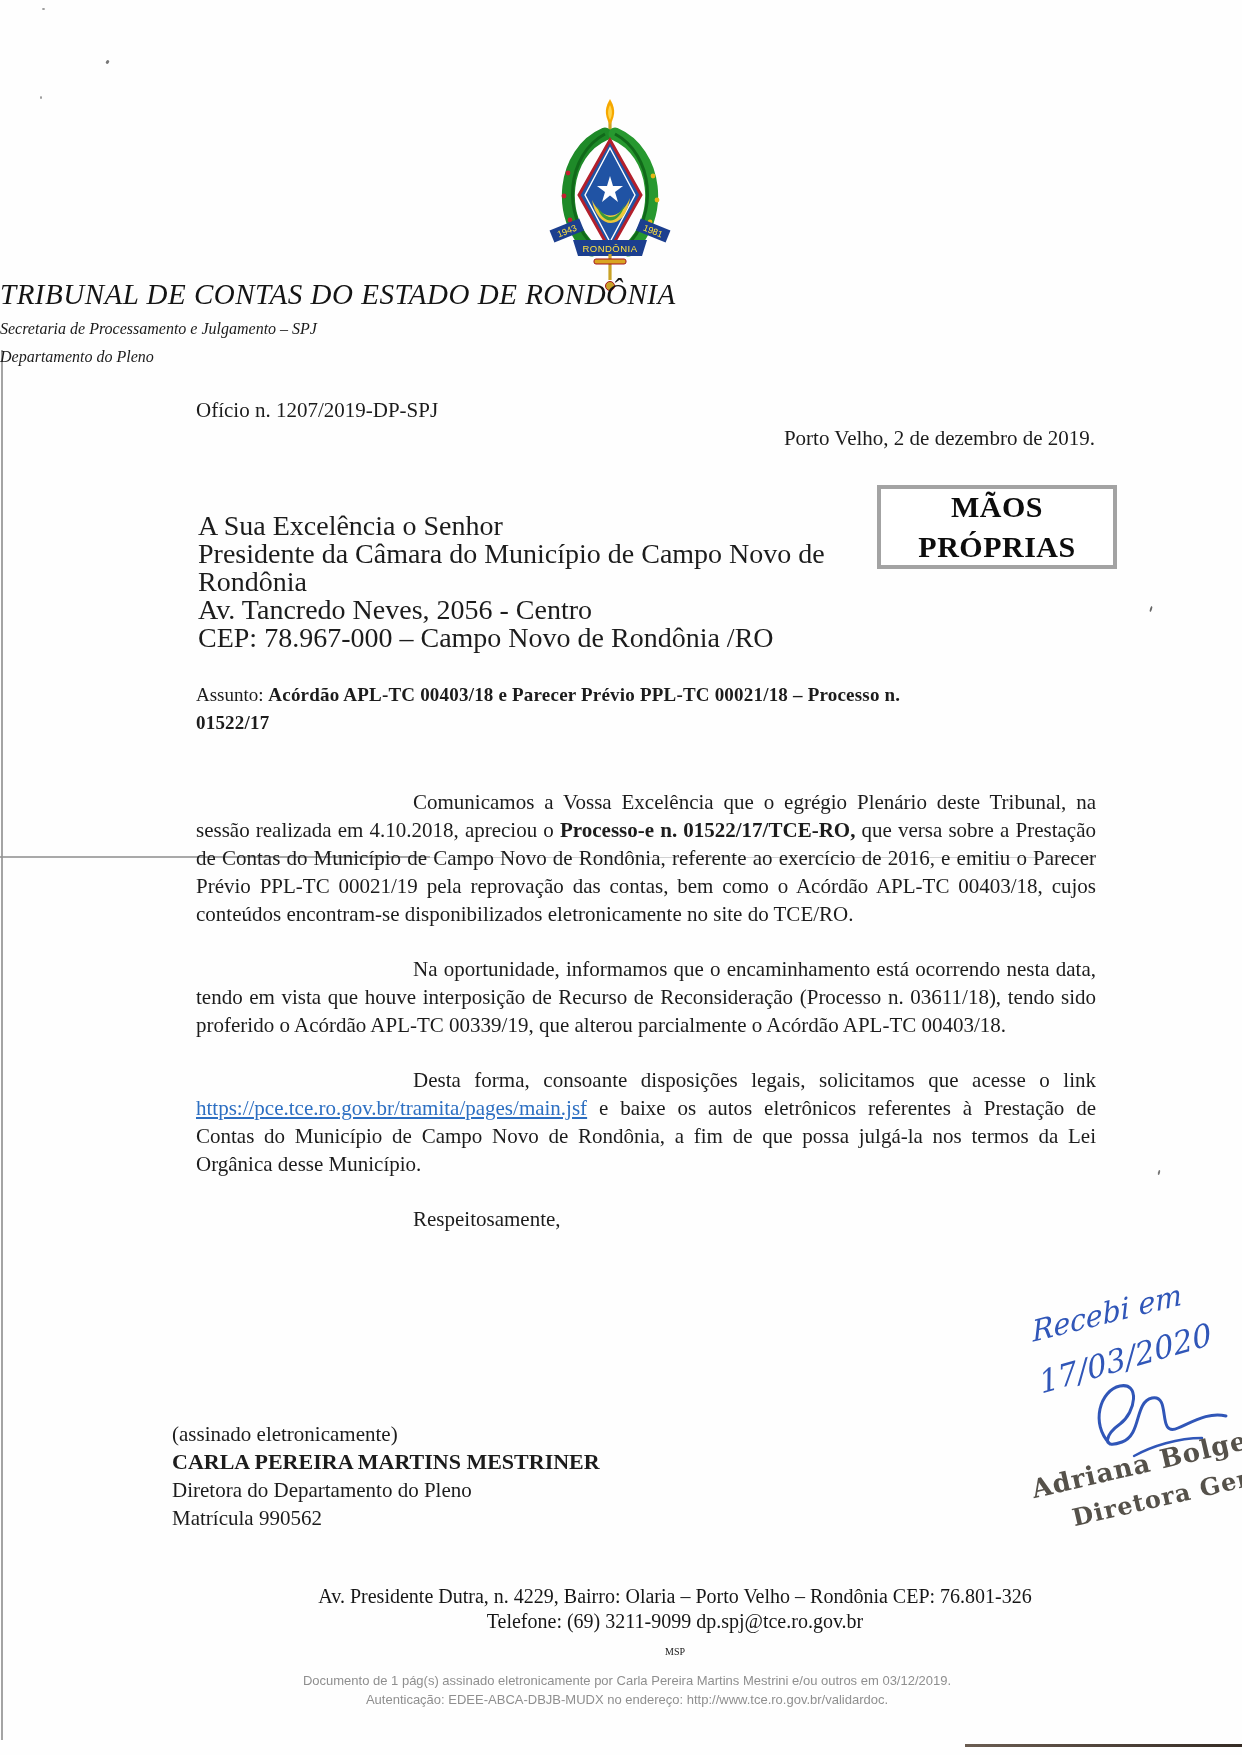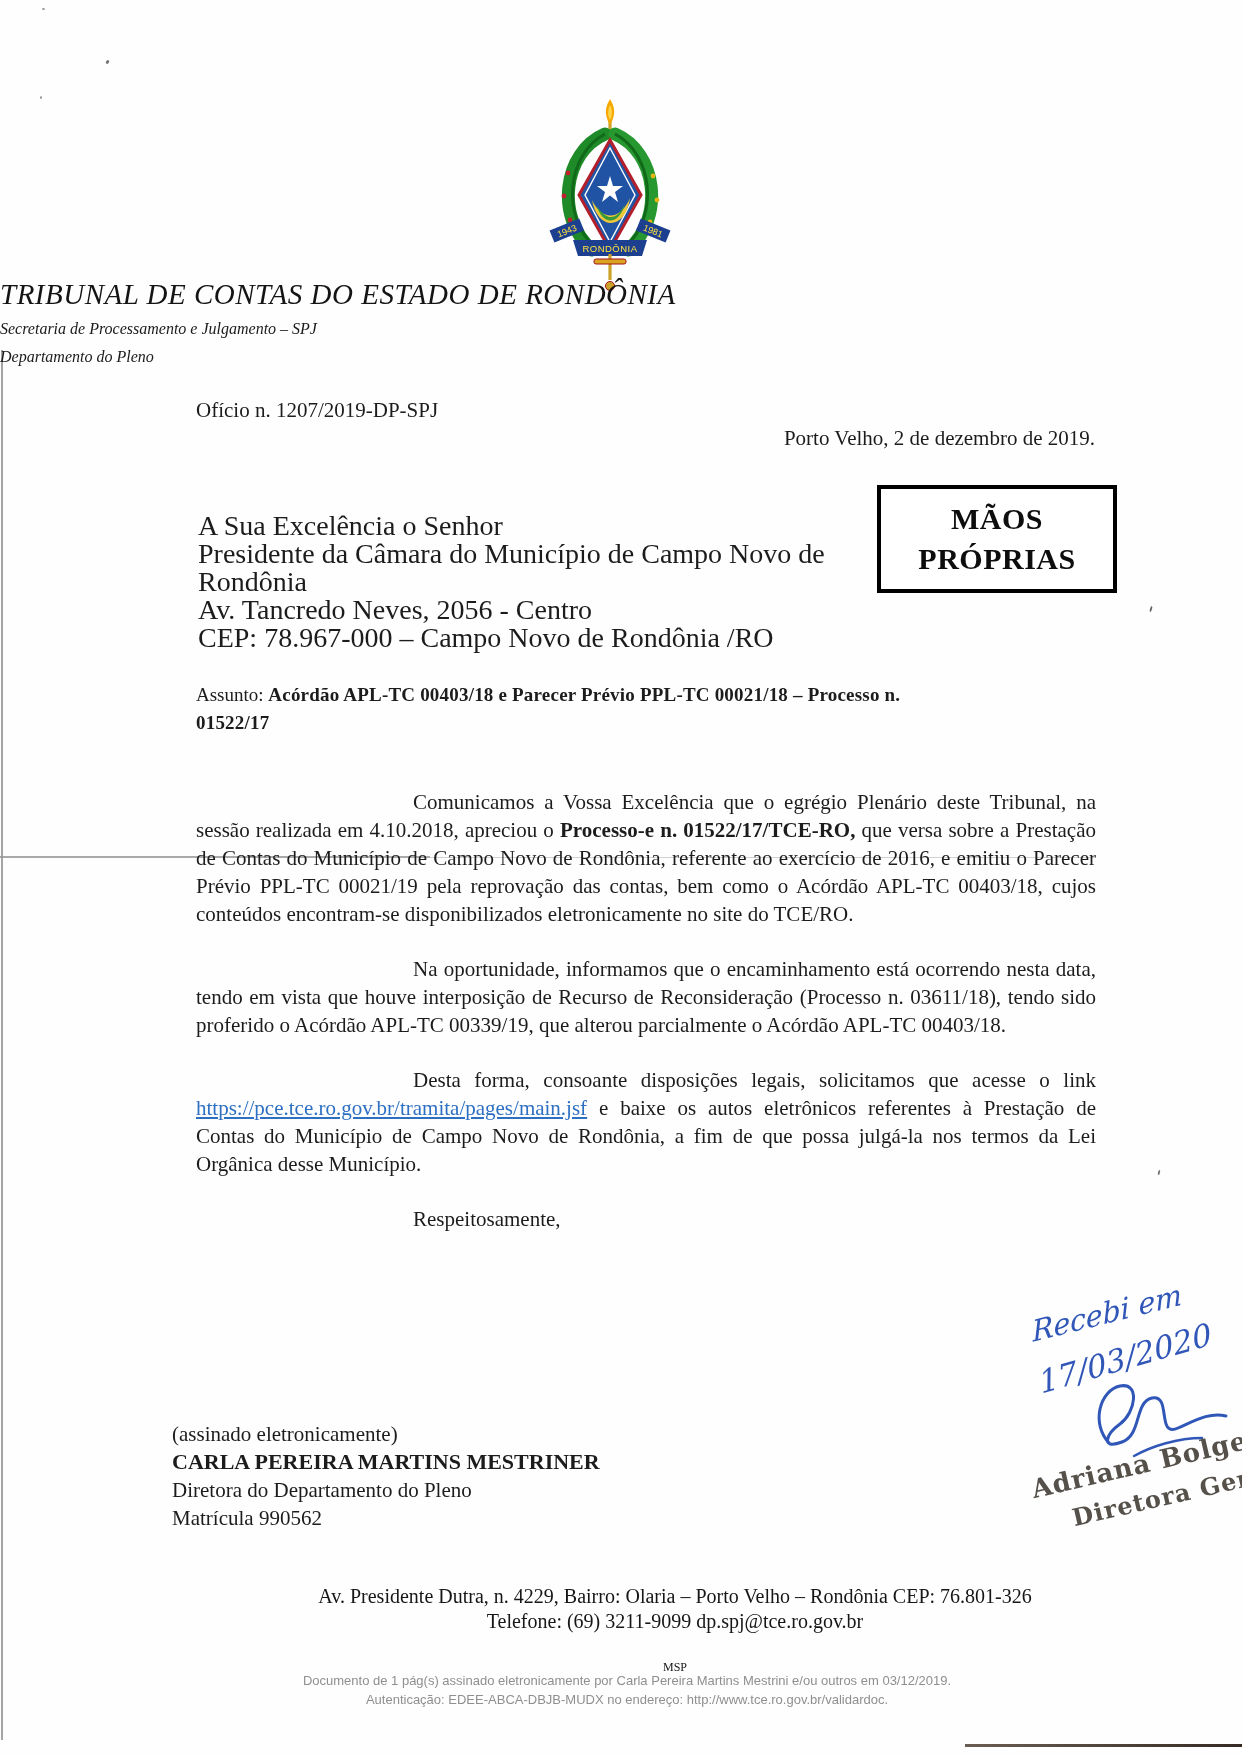--- a/index.html
+++ b/index.html
@@ -20,22 +20,22 @@
   .org-sub{position:absolute;left:0;width:1212px;font-style:italic;font-size:16px;color:#1a1a1a;}
   .org-sub1{top:320px;}
   .org-sub2{top:348px;}
   
   .oficio{position:absolute;left:196px;top:398px;font-size:21px;}
   .place-date{position:absolute;left:196px;top:426px;width:899px;text-align:right;font-size:21px;}
   
   .recipient{position:absolute;left:198px;top:512px;width:660px;font-size:28px;line-height:28px;}
   
   .hand-box{
-    position:absolute;left:877px;top:485px;width:240px;height:108px;
-    border:4px solid #000000;box-sizing:border-box;
+    position:absolute;left:877px;top:485px;width:240px;height:84px;
+    border:4px solid #a3a3a3;box-sizing:border-box;
     display:flex;flex-direction:column;align-items:center;justify-content:center;
     font-weight:bold;font-size:30px;line-height:40px;letter-spacing:.5px;color:#0d0d0d;
     background:#fff;
   }
   
   .subject{position:absolute;left:196px;top:681px;width:900px;font-size:19px;line-height:28px;}
   .subject b{letter-spacing:.2px;}
   
   .bodytext{position:absolute;left:196px;top:788px;width:900px;font-size:21px;line-height:28px;}
   .para{margin:0 0 0 0;text-indent:217px;text-align:justify;}
@@ -48,21 +48,21 @@
   
   .hw{position:absolute;color:#3056b8;font-family:"DejaVu Serif",serif;font-style:italic;white-space:nowrap;}
   .hw-recebi{left:1030px;top:1296px;font-size:29px;transform:rotate(-14deg) skewX(-10deg);}
   .hw-date{left:1036px;top:1340px;font-size:31px;transform:rotate(-16deg) skewX(-6deg);}
   .hw-sig{position:absolute;left:1082px;top:1372px;width:150px;height:100px;}
   .stamp{position:absolute;color:#55514a;font-family:"DejaVu Serif",serif;white-space:nowrap;font-weight:600;}
   .stamp1{left:1028px;top:1440px;font-size:26px;transform:rotate(-13deg);letter-spacing:1px;}
   .stamp2{left:1070px;top:1480px;font-size:24px;transform:rotate(-13deg);letter-spacing:1px;}
   
   .footer-block{position:absolute;left:108px;top:1584px;width:1134px;text-align:center;font-size:20px;line-height:25px;color:#161616;}
-  .footer-initials{font-size:12px;margin-top:21px;}
+  .footer-initials{font-size:10px;margin-top:5px;}
   .auth-block{position:absolute;left:0;top:1671px;width:1254px;text-align:center;
     font-family:"Liberation Sans","DejaVu Sans",sans-serif;font-size:13px;line-height:19px;color:#8f8f8f;}
   
   .art{position:absolute;}
   .edge-line-left{left:1px;top:350px;width:2px;height:1390px;background:#5a5a5a;opacity:.55;}
   .scanline-dark{left:0;top:856px;width:430px;height:2px;background:#949494;opacity:.8;}
   .scanline-faint{left:430px;top:857px;width:665px;height:1px;background:#c6c6c6;opacity:.8;}
   .bottom-line{left:965px;top:1744px;width:277px;height:3px;background:linear-gradient(90deg,#6b5d52,#352b24);}
   .speck{background:#9a9a9a;border-radius:50%;}
 </style>

